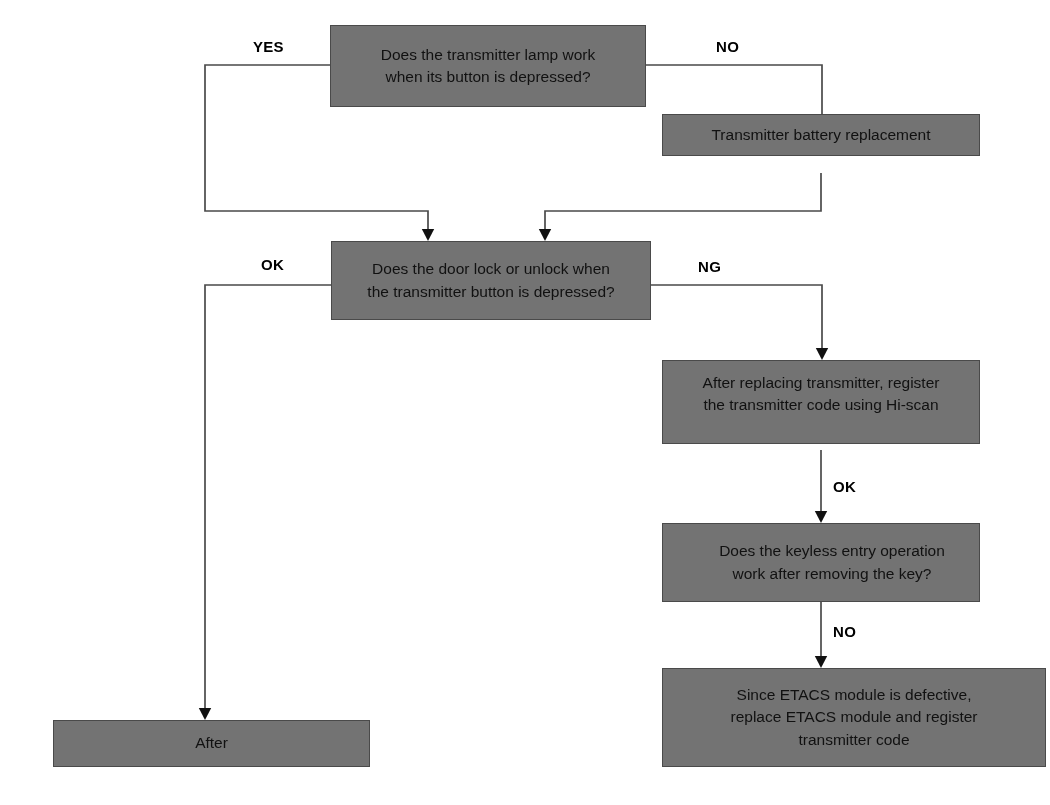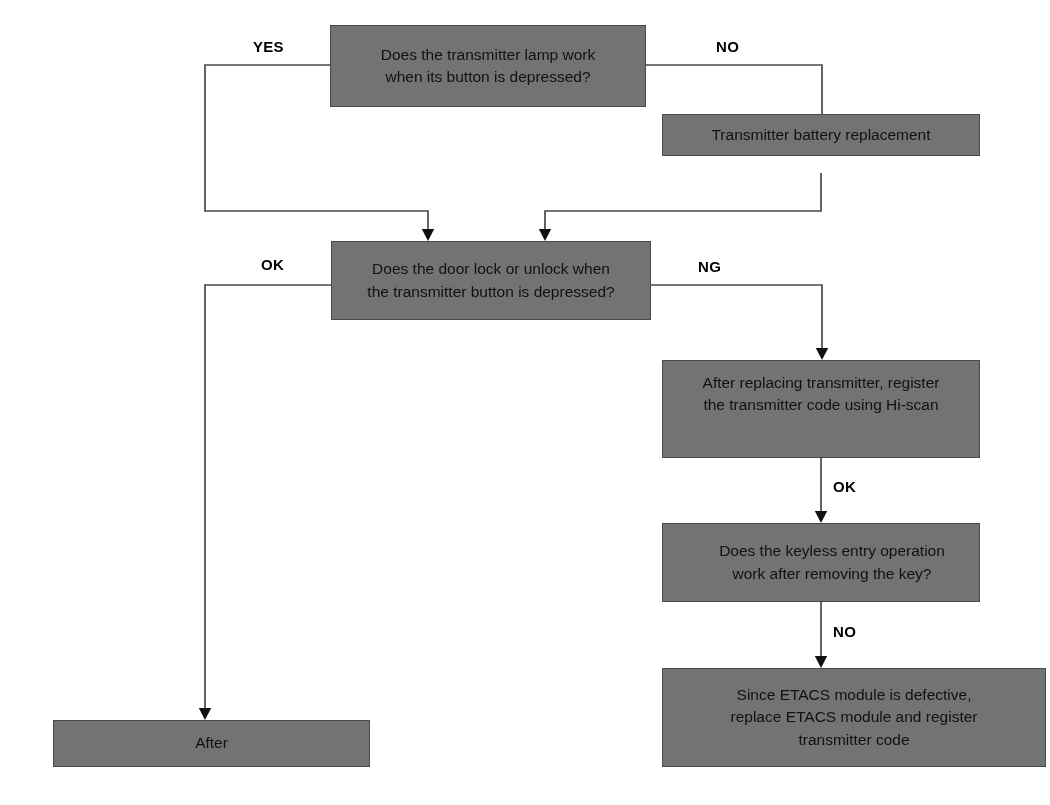--- a/index.html
+++ b/index.html
@@ -91,21 +91,21 @@
         <span class="node-text">Does the transmitter lamp work
 when its button is depressed?</span>
       </div>
       <div class="node vcenter" style="left: 662px; top: 114px; width: 318px; height: 42px;">
         <span class="node-text">Transmitter battery replacement</span>
       </div>
       <div class="node vcenter" style="left: 331px; top: 241px; width: 320px; height: 79px;">
         <span class="node-text">Does the door lock or unlock when
 the transmitter button is depressed?</span>
       </div>
-      <div class="node vtop" style="left: 662px; top: 360px; width: 318px; height: 98px;">
+      <div class="node vtop" style="left: 662px; top: 360px; width: 318px; height: 84px;">
         <span class="node-text">After replacing transmitter, register
 the transmitter code using Hi-scan</span>
       </div>
       <div class="node vcenter" style="left: 662px; top: 523px; width: 318px; height: 79px; padding-left: 30px;">
         <span class="node-text">Does the keyless entry operation
 work after removing the key?</span>
       </div>
       <div class="node vcenter" style="left: 662px; top: 668px; width: 384px; height: 99px;">
         <span class="node-text">Since ETACS module is defective,
 replace ETACS module and register

